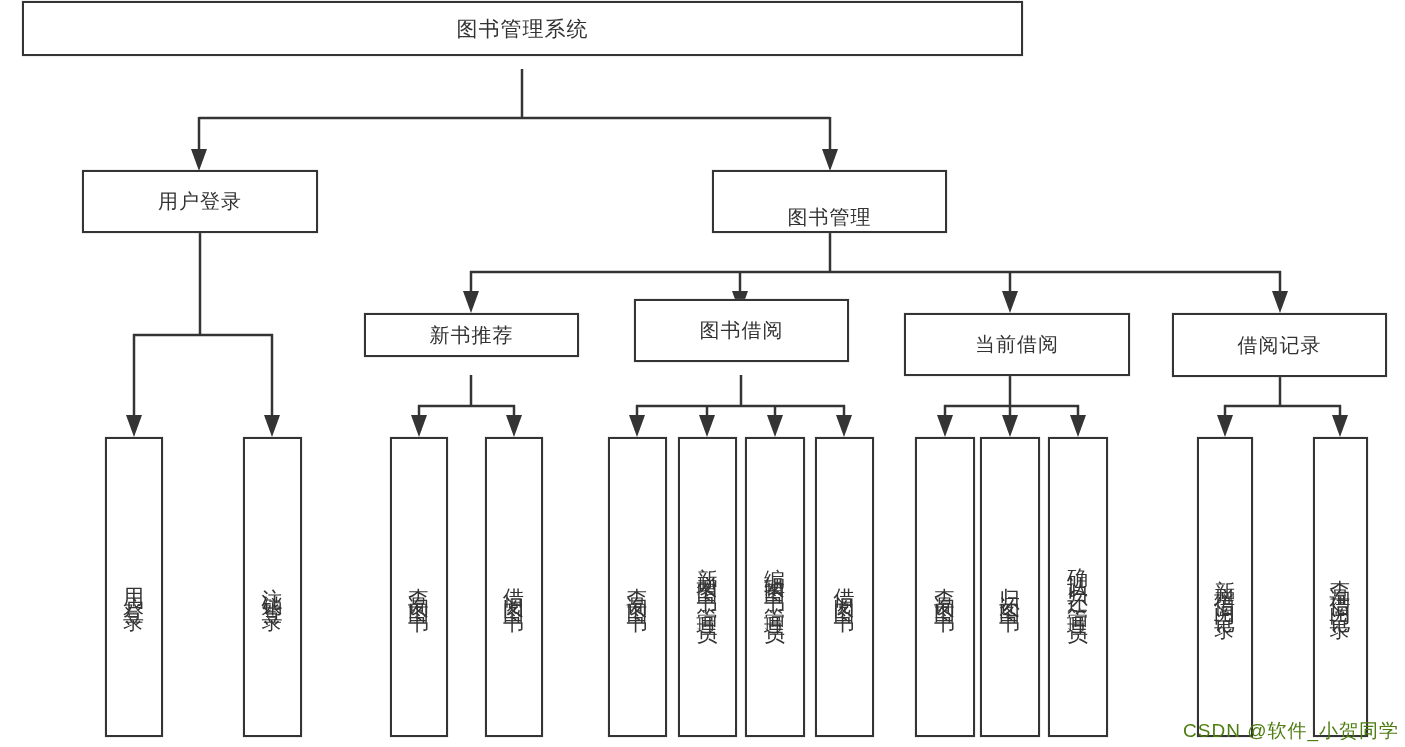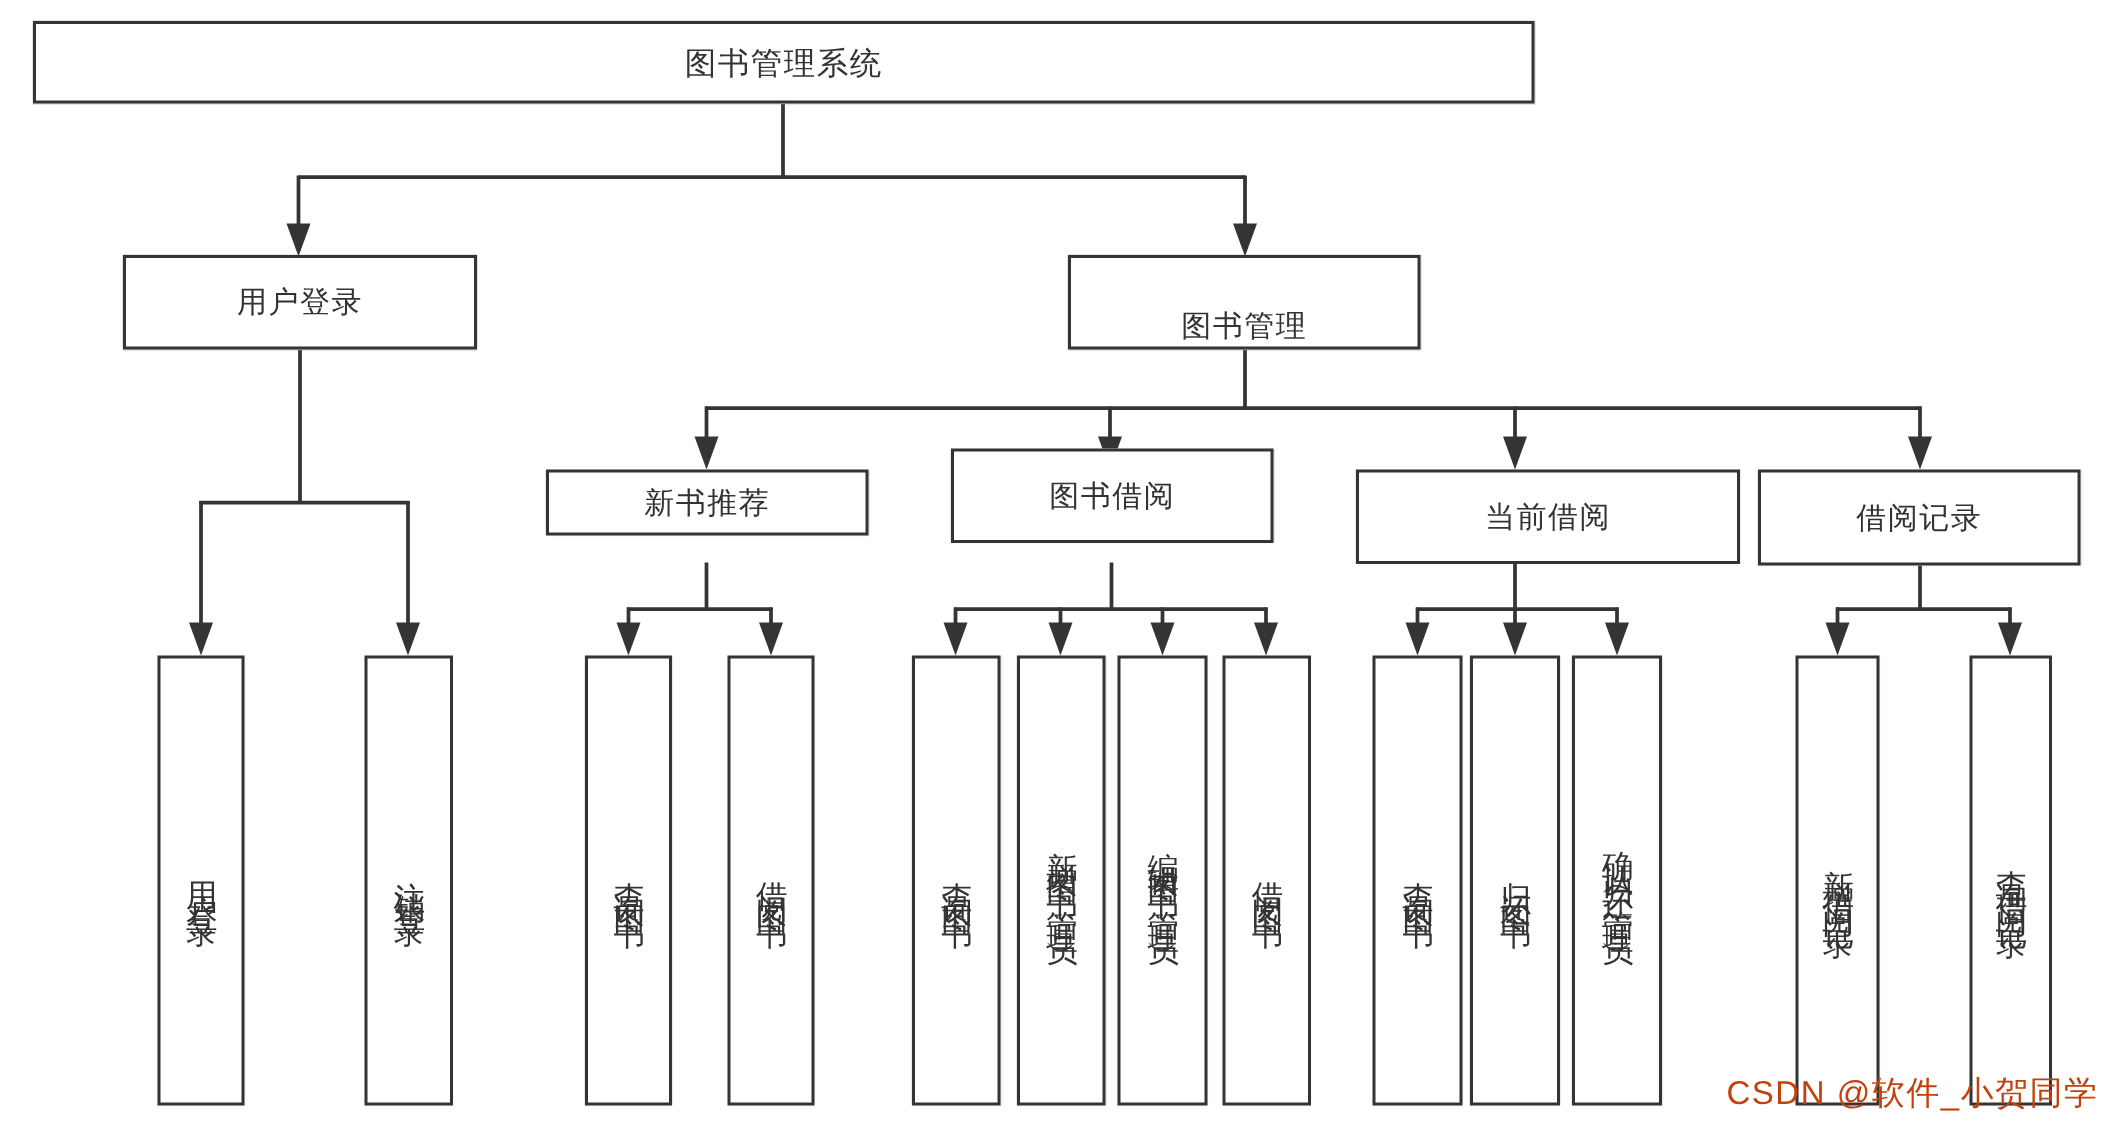--- a/index.html
+++ b/index.html
@@ -17,21 +17,21 @@
   .root-label{font-size:21px;letter-spacing:1px;}
   .v-node span{
     writing-mode:vertical-rl;text-orientation:mixed;
     font-size:21px;line-height:1;letter-spacing:8px;white-space:nowrap;
   }
   #connectors{position:absolute;left:0;top:0;}
   #connectors line{stroke:#343434;stroke-width:2.5;}
   #connectors polygon{fill:#343434;}
   #watermark{
     position:absolute;right:6px;bottom:3px;
-    font-size:22px;letter-spacing:1px;color:#c2410c;white-space:nowrap;
+    font-size:19px;letter-spacing:1px;color:#4d7c0f;white-space:nowrap;
   }
 </style>
 </head>
 <body>
 
 <div id="canvas">
 
   <svg id="connectors" width="1405" height="747" viewBox="0 0 1405 747">
 
     <line x1="522" y1="69" x2="522" y2="119"></line>
@@ -87,38 +87,38 @@
     <polygon points="1070,415 1086,415 1078,437"></polygon>
 
     <line x1="1280" y1="376" x2="1280" y2="407"></line>
     <line x1="1224" y1="406" x2="1341" y2="406"></line>
     <line x1="1225" y1="405" x2="1225" y2="416"></line>
     <polygon points="1217,415 1233,415 1225,437"></polygon>
     <line x1="1340" y1="405" x2="1340" y2="416"></line>
     <polygon points="1332,415 1348,415 1340,437"></polygon>
   </svg>
 
-  <div class="node" style="left:22px;top:14px;width:1001px;height:55px;text-align:center;">
+  <div class="node" style="left:22px;top:1px;width:1001px;height:55px;text-align:center;">
     <span class="root-label">图书管理系统</span>
   </div>
 
   <div class="node" style="left:82px;top:170px;width:236px;height:63px;">
     <span class="h-label">用户登录</span>
   </div>
   <div class="node" style="left:712px;top:170px;width:235px;height:63px;align-items:flex-end;">
     <span class="h-label">图书管理</span>
   </div>
 
   <div class="node" style="left:364px;top:313px;width:215px;height:44px;">
     <span class="h-label">新书推荐</span>
   </div>
   <div class="node" style="left:634px;top:299px;width:215px;height:63px;">
     <span class="h-label">图书借阅</span>
   </div>
-  <div class="node" style="left:904px;top:313px;width:256px;height:63px;">
+  <div class="node" style="left:904px;top:313px;width:226px;height:63px;">
     <span class="h-label">当前借阅</span>
   </div>
   <div class="node" style="left:1172px;top:313px;width:215px;height:64px;">
     <span class="h-label">借阅记录</span>
   </div>
 
   <div class="node v-node" style="left:105px;top:437px;width:58px;height:300px;">
     <span>用户登录</span>
   </div>
   <div class="node v-node" style="left:243px;top:437px;width:59px;height:300px;">

